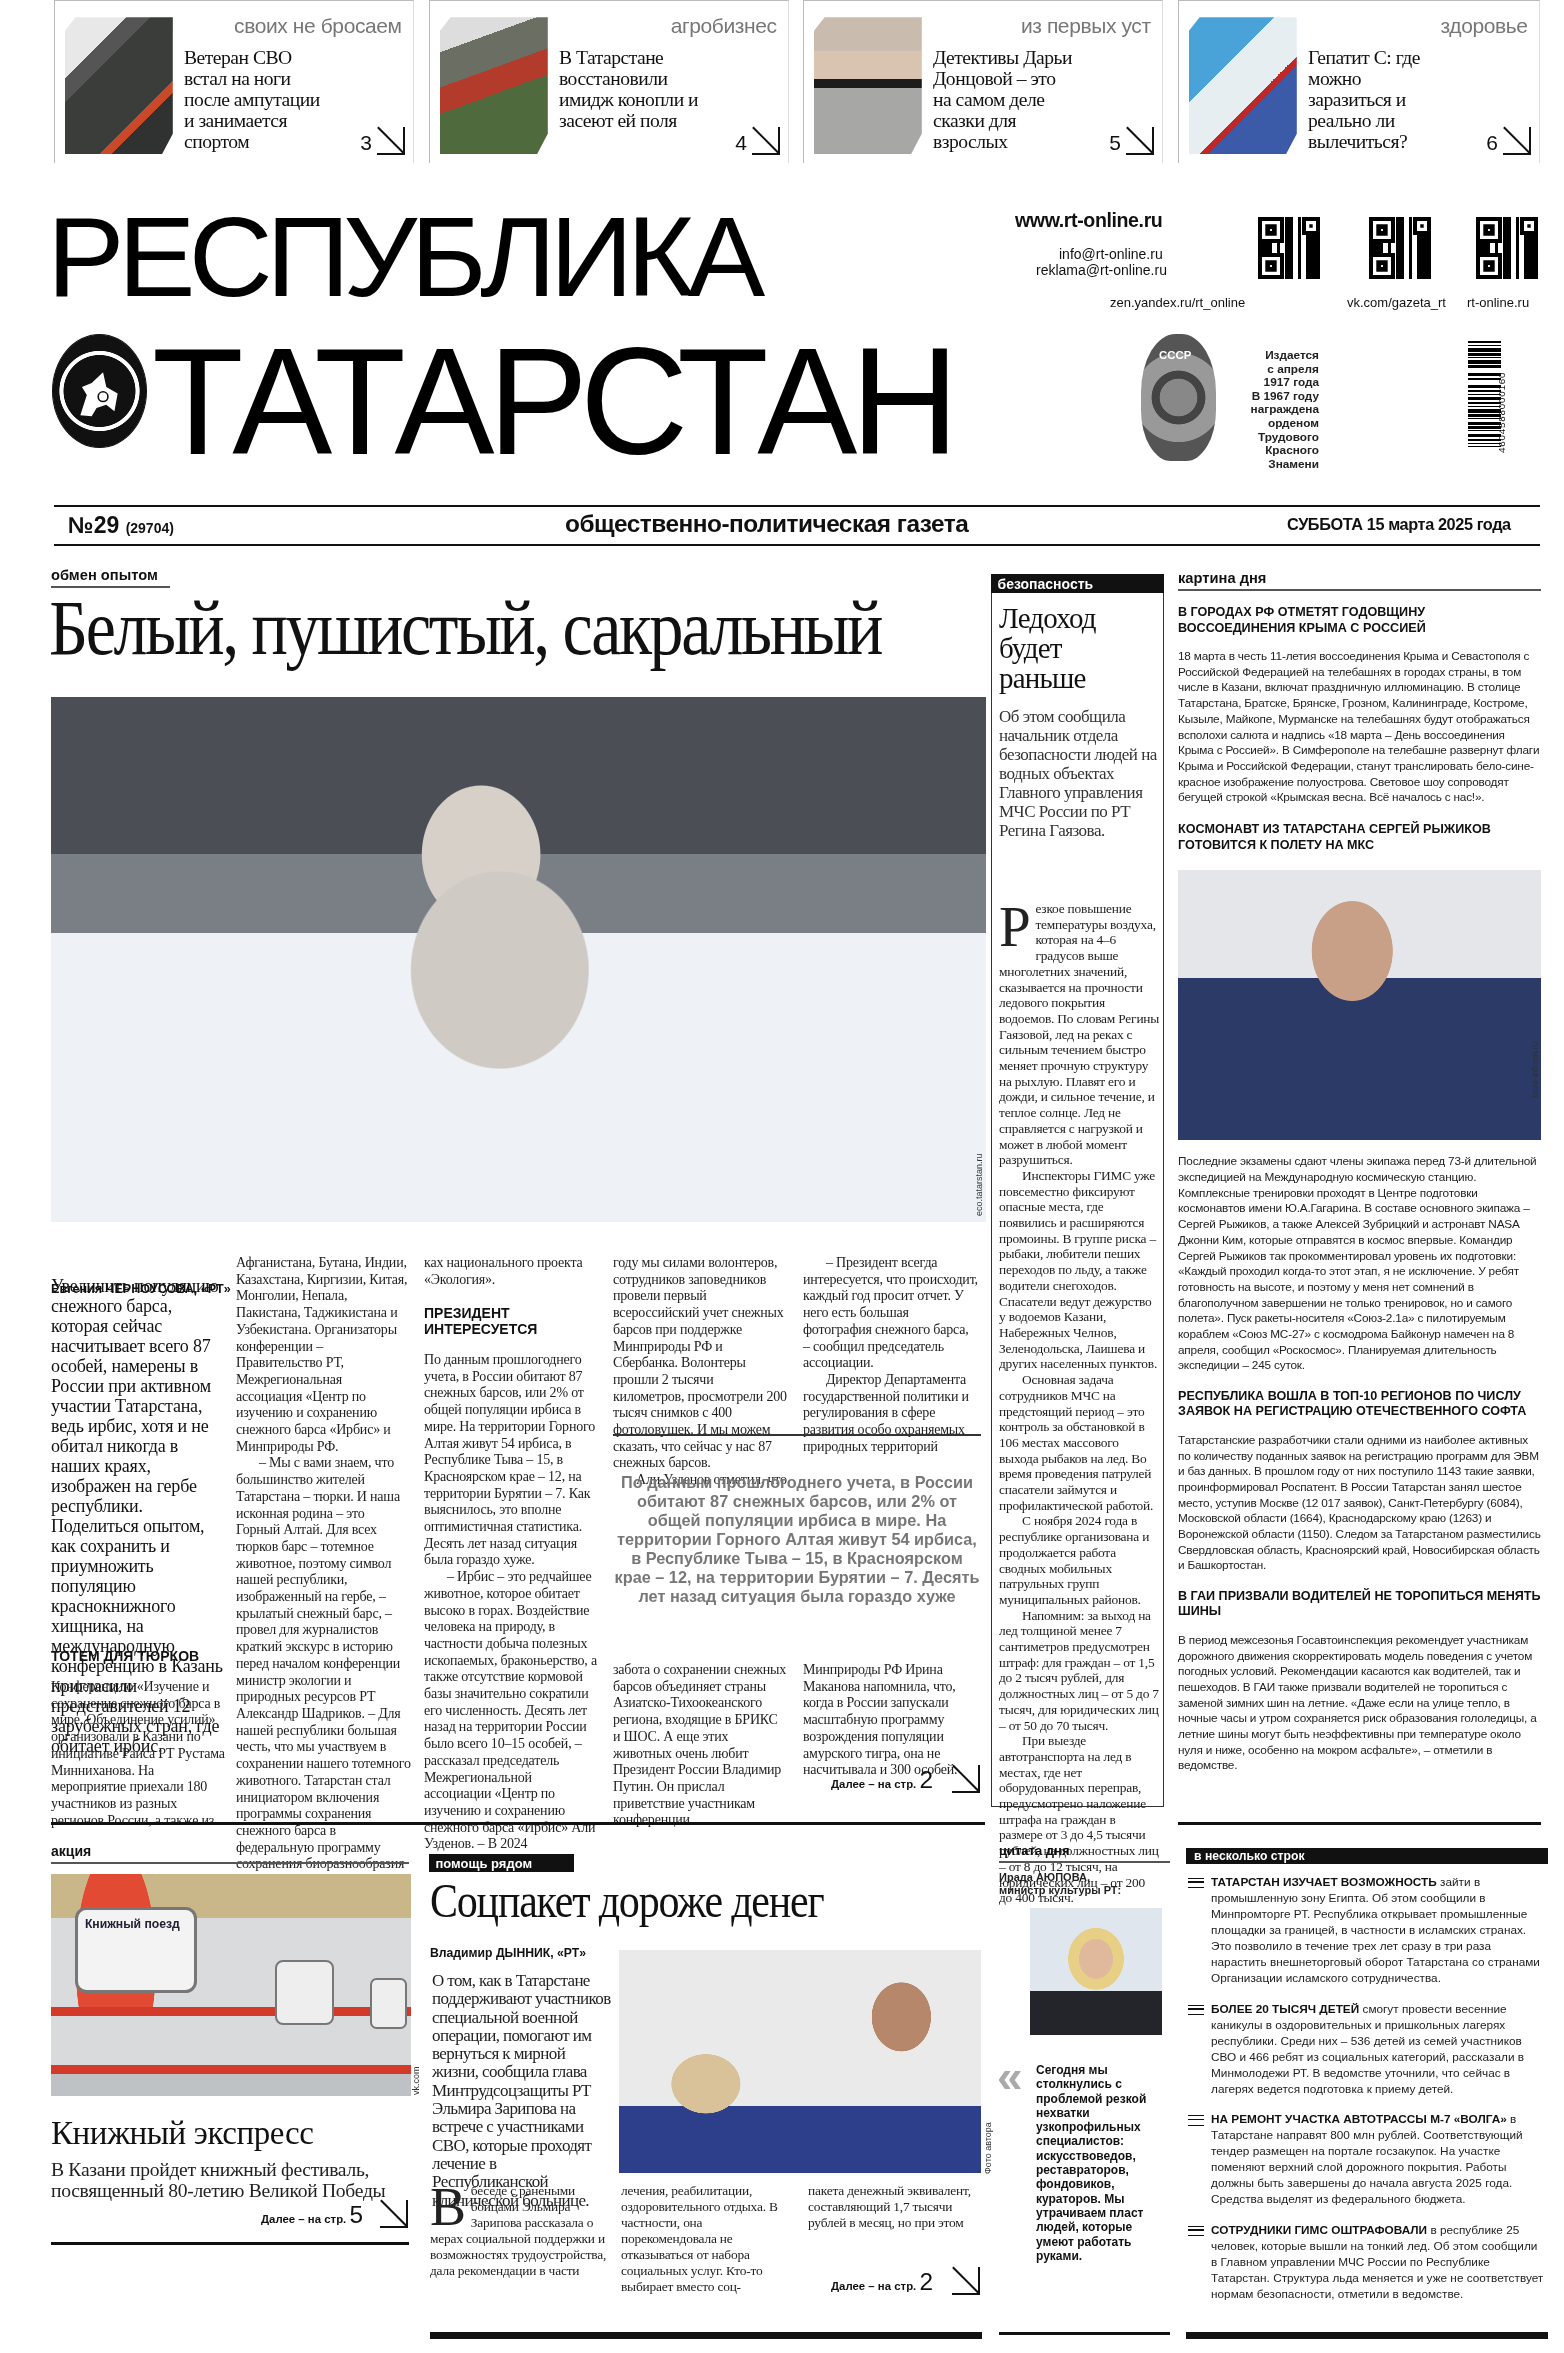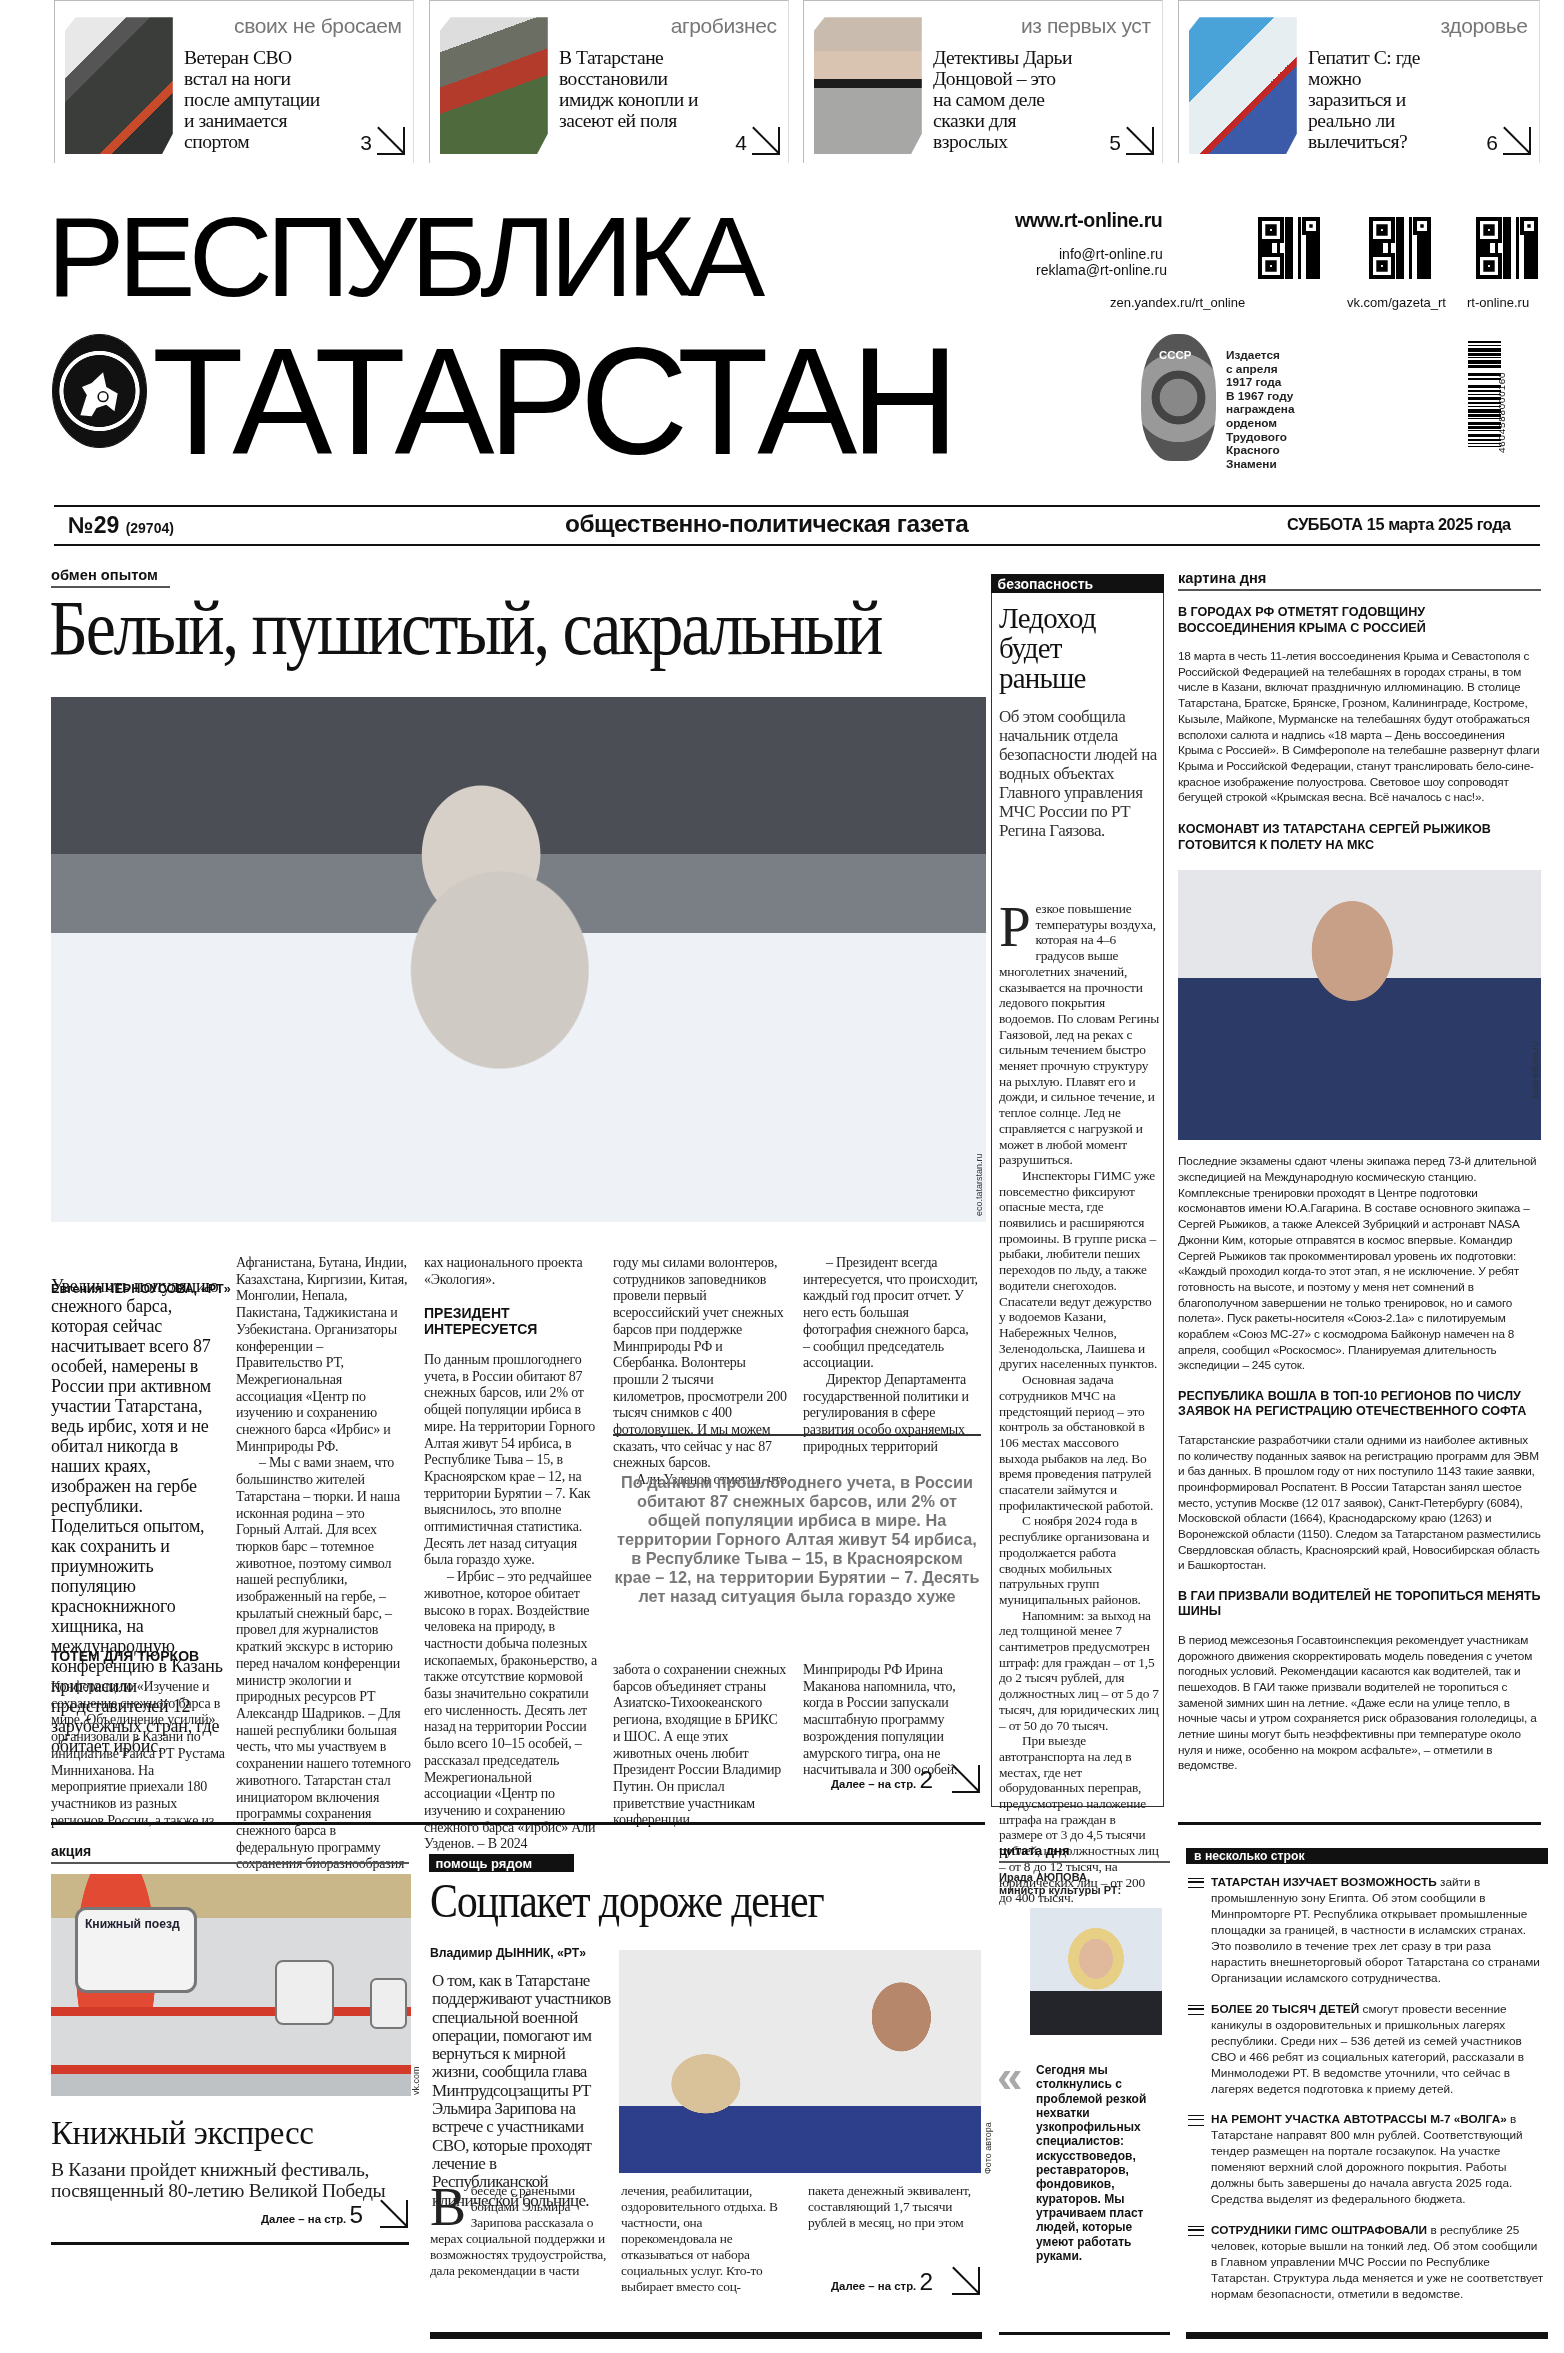--- a/index.html
+++ b/index.html
@@ -105,21 +105,21 @@
 <div class="qr" style="left:1476px;top:217px">
     <i></i>
   </div>
 <div class="abs sans" style="left:1110px;top:295px;font-size:13px;color:#111">zen.yandex.ru/rt_online</div>
 <div class="abs sans" style="left:1347px;top:295px;font-size:13px;color:#111">vk.com/gazeta_rt</div>
 <div class="abs sans" style="left:1467px;top:295px;font-size:13px;color:#111">rt-online.ru</div>
 
 <div class="abs" style="left:1141px;top:334px;width:75px;height:127px;border-radius:46% 46% 40% 40%;background:radial-gradient(circle at 50% 50%,#888 0 25%,#444 26% 36%,#999 37% 60%,#555 61%)">
   <span class="sans" style="position:absolute;left:18px;top:14.7px;font-size:11.4px;color:#fff;font-weight:700">СССР</span>
 </div>
-<div class="abs sans" style="left:1226px;top:349px;width:93px;font-size:11.8px;line-height:13.6px;font-weight:700;color:#222">
+<div class="abs sans" style="left:1226px;top:349px;width:93px;text-align:right;font-size:11.8px;line-height:13.6px;font-weight:700;color:#222">
   <div>Издается</div>
   <div>с апреля</div>
   <div>1917 года</div>
   <div>В 1967 году</div>
   <div>награждена</div>
   <div>орденом</div>
   <div>Трудового</div>
   <div>Красного</div>
   <div>Знамени</div>
 </div>

